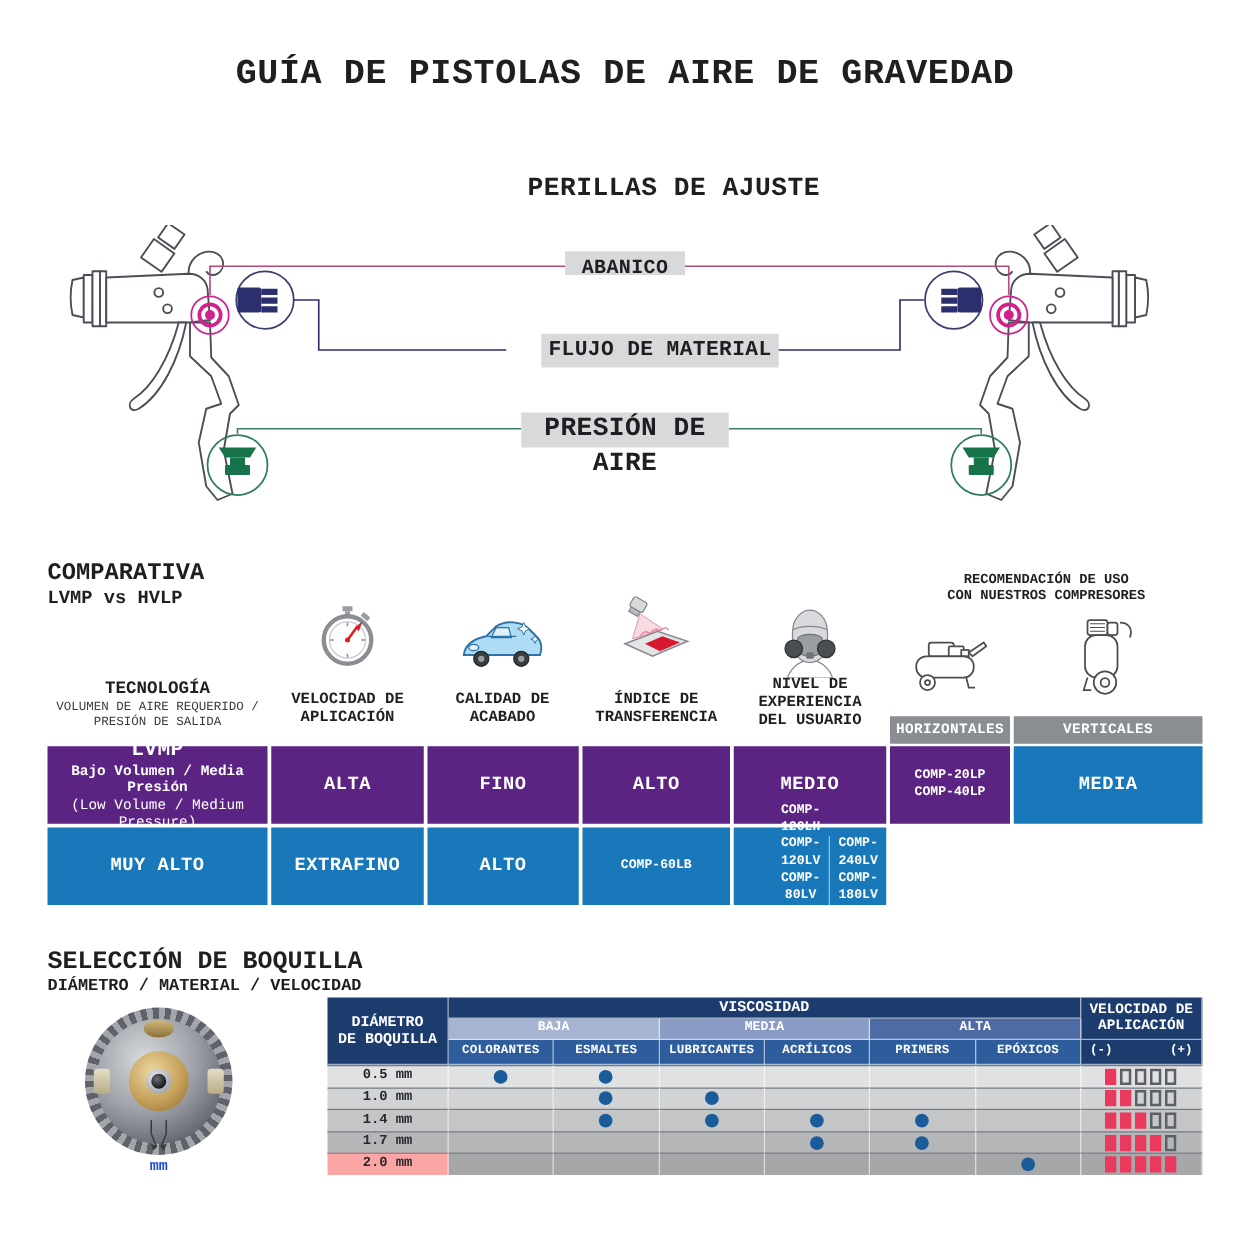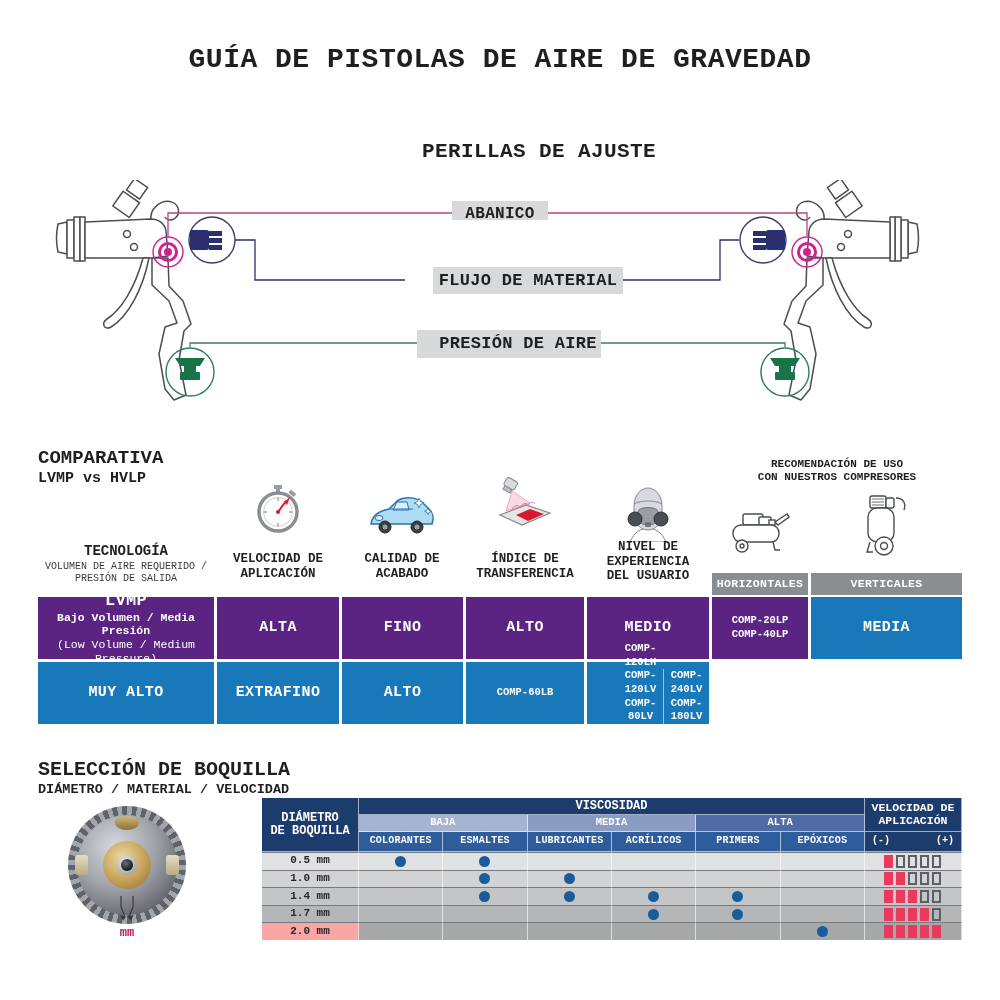--- a/index.html
+++ b/index.html
@@ -10,21 +10,21 @@
   .pre{white-space:pre-line;}
 
   
   .main-title{left:0;top:44px;width:100%;font-size:28px;font-weight:bold;letter-spacing:.5px;color:#211e20;}
   .knobs-title{left:0;top:140px;width:100%;font-size:21px;font-weight:bold;letter-spacing:.4px;color:#211e20;margin-left:39px;}
 
   
   .callout-box{background:#d8d9da;color:#1f1f23;font-weight:bold;text-align:center;letter-spacing:.3px;}
   .cb-abanico{left:452px;top:201px;width:96px;height:19px;line-height:26px;font-size:16px;}
   .cb-flujo{left:405px;top:267px;width:190px;height:27px;line-height:27px;font-size:17px;margin-left:28px;}
-  .cb-presion{left:417px;top:330px;width:166px;height:28px;line-height:28px;font-size:17px;padding-left:18px;}
+  .cb-presion{left:417px;top:330px;width:166px;height:28px;line-height:28px;font-size:21px;}
 
   
   .cmp-title{left:38px;top:447px;font-size:19px;font-weight:bold;color:#211e20;}
   .cmp-subtitle{left:38px;top:470px;font-size:15px;font-weight:bold;color:#211e20;}
   .hdr{position:absolute;transform:translateX(-50%);text-align:center;font-weight:bold;
        font-size:12.5px;line-height:1.16;color:#211e20;white-space:pre-line;}
   .hdr-tech{font-size:14px;}
   .hdr-tech-sub{font-size:10px;font-weight:normal;color:#3a3a3e;}
   .gray-box{background:#8a8d91;color:#fff;font-weight:bold;font-size:11.5px;text-align:center;
             height:22px;line-height:22px;letter-spacing:.3px;}
@@ -55,21 +55,21 @@
   .np-tab-l{left:7px;top:49px;width:13px;height:20px;border-radius:3px;
     background:linear-gradient(#e4ddc4,#b9ad87);}
   .np-tab-r{left:98px;top:49px;width:13px;height:20px;border-radius:3px;
     background:linear-gradient(#e4ddc4,#b9ad87);}
   .np-brass{left:35px;top:35px;width:48px;height:48px;border-radius:50%;
     background:radial-gradient(circle at 40% 35%,#ecd9a4,#c5a057 55%,#8a6d33);}
   .np-steel{left:49px;top:49px;width:20px;height:20px;border-radius:50%;
     background:radial-gradient(circle at 40% 35%,#eceef0,#8b8e93);}
   .np-hole{left:53px;top:53px;width:12px;height:12px;border-radius:50%;
     background:radial-gradient(circle at 38% 35%,#6a6d72,#17181a 70%);}
-  .mm-label{left:107px;top:926px;width:40px;text-align:center;font-size:12px;font-weight:bold;color:#be185d;}
+  .mm-label{left:107px;top:926px;width:40px;text-align:center;font-size:12px;font-weight:bold;color:#1d4ed8;}
 
   
   .nozzle-table{position:absolute;left:262px;top:798px;width:700px;display:grid;
     grid-template-columns:97px repeat(6,84.33px) 97px;
     grid-template-rows:17px 17px 20px repeat(5,17.6px);}
   .ncell{display:flex;align-items:center;justify-content:center;color:#fff;text-align:center;
          line-height:1.08;box-sizing:border-box;border-right:1px solid rgba(255,255,255,.6);
          border-bottom:1px solid rgba(255,255,255,.6);}
   .navy{background:#1d3c6e;}
   .f12{font-size:12px;font-weight:bold;}

